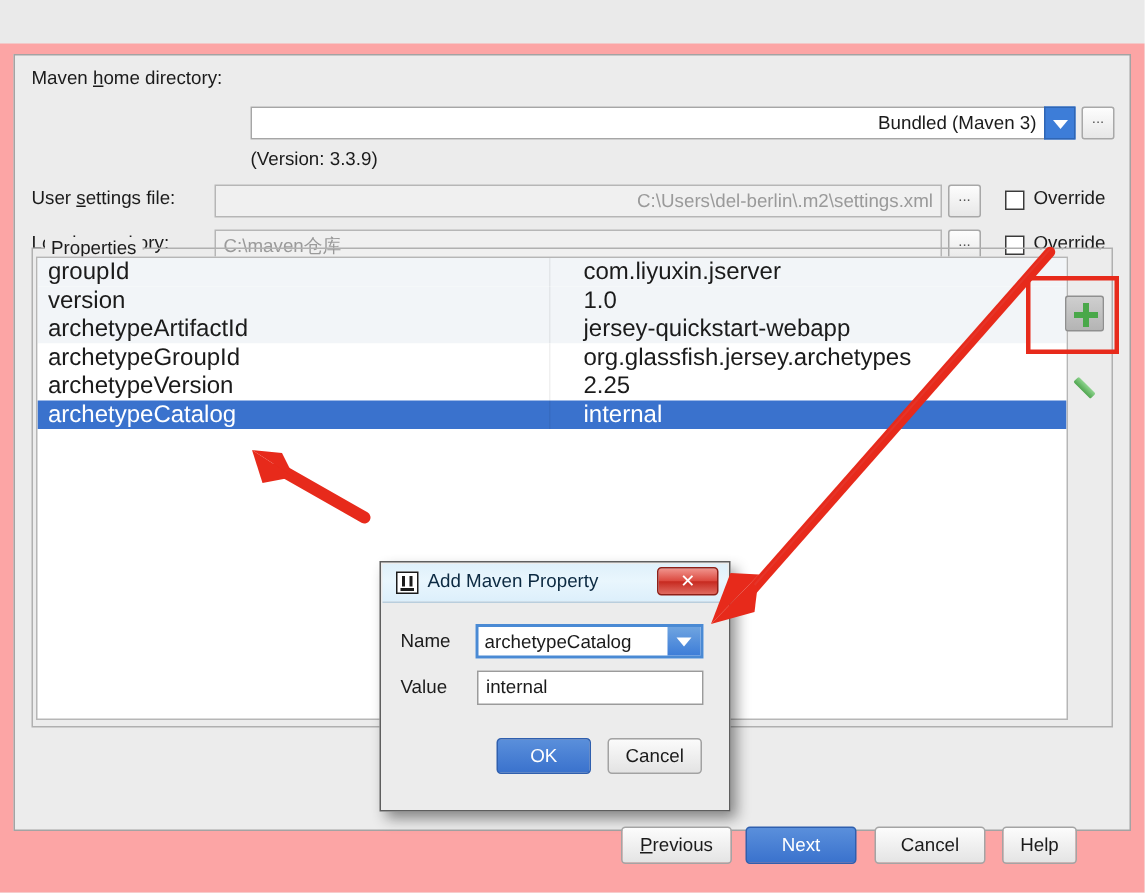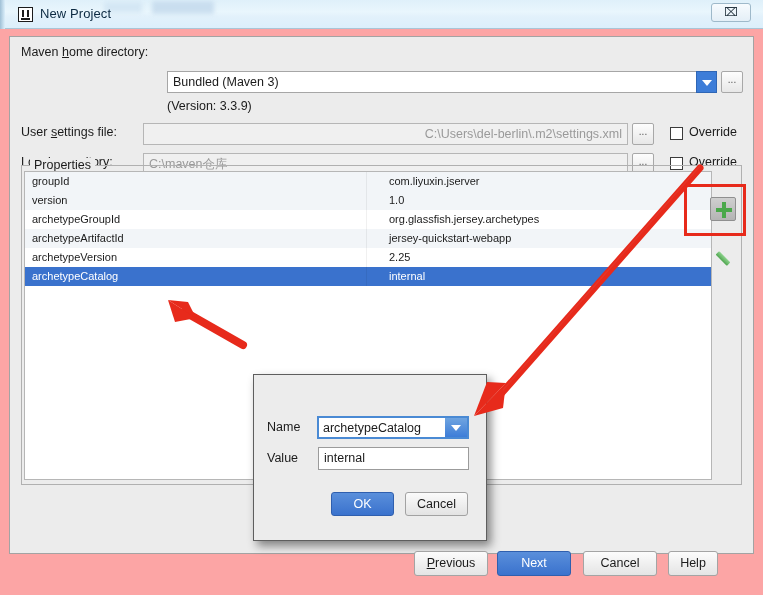--- a/index.html
+++ b/index.html
@@ -175,21 +175,21 @@
     left: 24px; top: 142px;
     width: 688px; height: 309px;
     background: #ffffff;
     border: 1px solid #b6b6b6;
     overflow: hidden;
   }
   .trow {
     position: relative;
     height: 19px;
     line-height: 19px;
-    font-size: 11px;
+    font-size: 16px;
     color: #1b1b1b;
     white-space: nowrap;
   }
   .trow.alt { background: #f2f5f8; }
   .trow.white { background: #ffffff; }
   .trow.sel { background: #3a72cd; color: #ffffff; }
   .trow .key { position: absolute; left: 7px; }
   .trow .val { position: absolute; left: 364px; }
   .trow .divider {
     position: absolute; left: 341px; top: 0; bottom: 0; width: 1px;
@@ -374,41 +374,27 @@
     position: absolute; left: 0; top: 0;
     width: 763px; height: 595px;
     pointer-events: none;
   }
 </style>
 </head>
 <body>
 
 <div id="window">
 
-  <div id="titlebar">
-    <div id="titlebar-ghost1"></div>
-    <div id="titlebar-ghost2"></div>
-    <div id="titlebar-leftedge"></div>
-    <div id="app-icon">
-      <div class="ij-i"></div>
-      <div class="ij-j"></div>
-      <div class="ij-bar"></div>
-    </div>
-    <div id="win-title">New Project</div>
-    <div id="win-close">
-      <div class="glyph">⌧</div>
-    </div>
-  </div>
 
   <div id="content">
 
     <div id="panel-border"></div>
 
     <div class="lbl" style="left:21px; top:16px;">Maven <u>h</u>ome directory:</div>
-    <div class="tfield" style="left:167px; top:42px; width:530px;">Bundled (Maven 3)</div>
+    <div class="tfield" style="left:167px; top:42px; width:530px;text-align:right;">Bundled (Maven 3)</div>
     <div id="maven-home-arrow">
       <div class="tri"></div>
     </div>
     <div class="dots-btn" style="left:721px; top:42px;">...</div>
     <div class="lbl" style="left:167px; top:43px; top:44px;" aria-hidden="true"></div>
     <div class="lbl" style="left:167px; top:70px;">(Version: 3.3.9)</div>
 
     <div class="lbl" style="left:21px; top:96px;">User <u>s</u>ettings file:</div>
     <div class="tfield disabled" style="left:143px; top:94px; width:485px;text-align:right;">C:\Users\del-berlin\.m2\settings.xml</div>
     <div class="dots-btn" style="left:632px; top:94px;">...</div>
@@ -433,29 +419,29 @@
     <div class="trow alt">
           <div class="divider"></div>
           <div class="key">groupId</div>
           <div class="val">com.liyuxin.jserver</div>
         </div>
         <div class="trow alt">
           <div class="divider"></div>
           <div class="key">version</div>
           <div class="val">1.0</div>
         </div>
+        <div class="trow alt">
+          <div class="divider"></div>
+          <div class="key">archetypeArtifactId</div>
+          <div class="val">jersey-quickstart-webapp</div>
+        </div>
         <div class="trow white">
           <div class="divider"></div>
           <div class="key">archetypeGroupId</div>
           <div class="val">org.glassfish.jersey.archetypes</div>
-        </div>
-        <div class="trow alt">
-          <div class="divider"></div>
-          <div class="key">archetypeArtifactId</div>
-          <div class="val">jersey-quickstart-webapp</div>
         </div>
         <div class="trow white">
           <div class="divider"></div>
           <div class="key">archetypeVersion</div>
           <div class="val">2.25</div>
         </div>
         <div class="trow sel">
           <div class="divider"></div>
           <div class="key">archetypeCatalog</div>
           <div class="val">internal</div>
@@ -466,20 +452,31 @@
       <div class="plus-v"></div>
       <div class="plus-h"></div>
     </div>
     <div id="edit-btn">
       <div class="pencil-body"></div>
     </div>
 
     <div id="add-highlight"></div>
 
     <div id="dlg">
+      <div id="dlg-titlebar">
+        <div id="dlg-icon">
+          <div class="ij-i"></div>
+          <div class="ij-j"></div>
+          <div class="ij-bar"></div>
+        </div>
+        <div id="dlg-title">Add Maven Property</div>
+        <div id="dlg-close">
+          <div class="glyph">✕</div>
+        </div>
+      </div>
 
       <div class="dlg-lbl" style="left:13px; top:45px;">Name</div>
       <div id="dlg-name-combo">
         <div id="dlg-name-value">archetypeCatalog</div>
         <div id="dlg-name-arrow">
           <div class="tri"></div>
         </div>
       </div>
 
       <div class="dlg-lbl" style="left:13px; top:76px;">Value</div>

